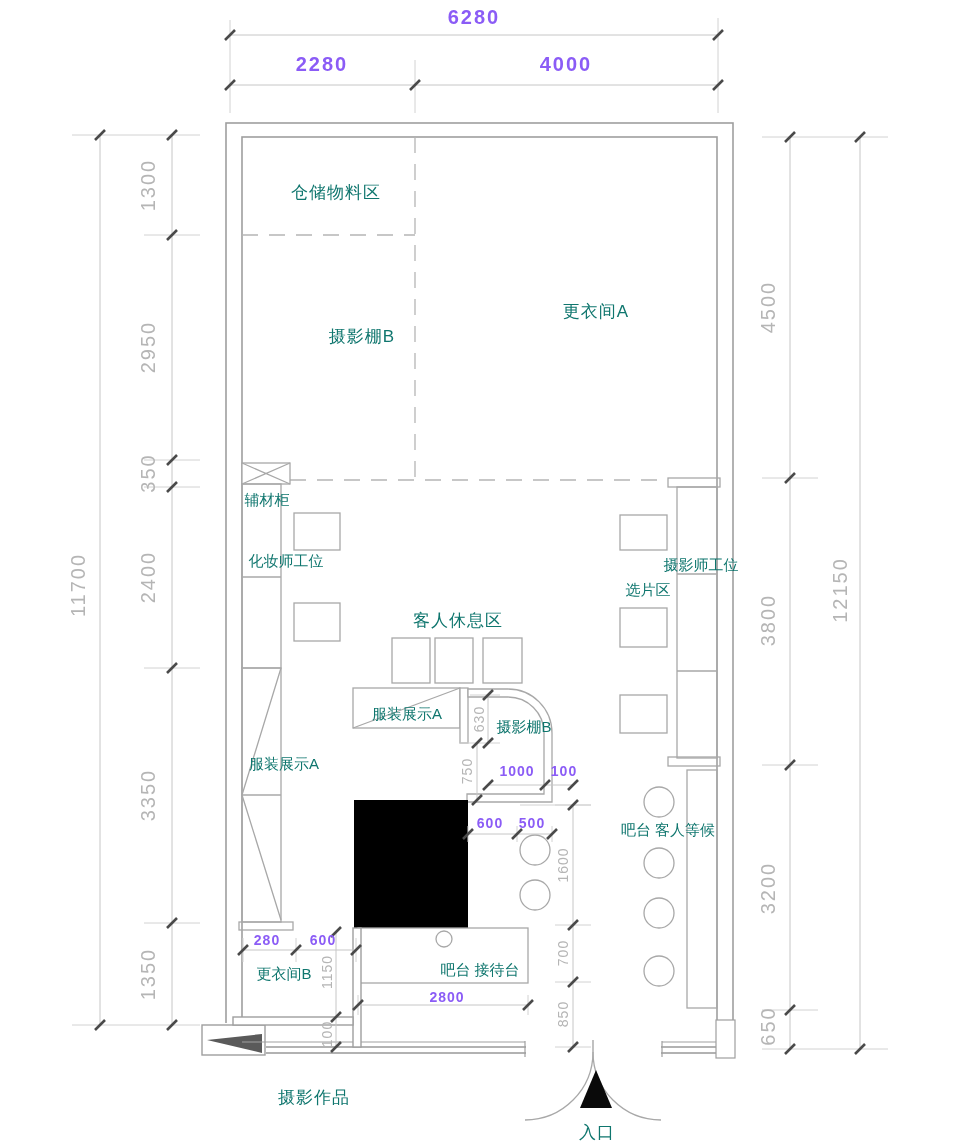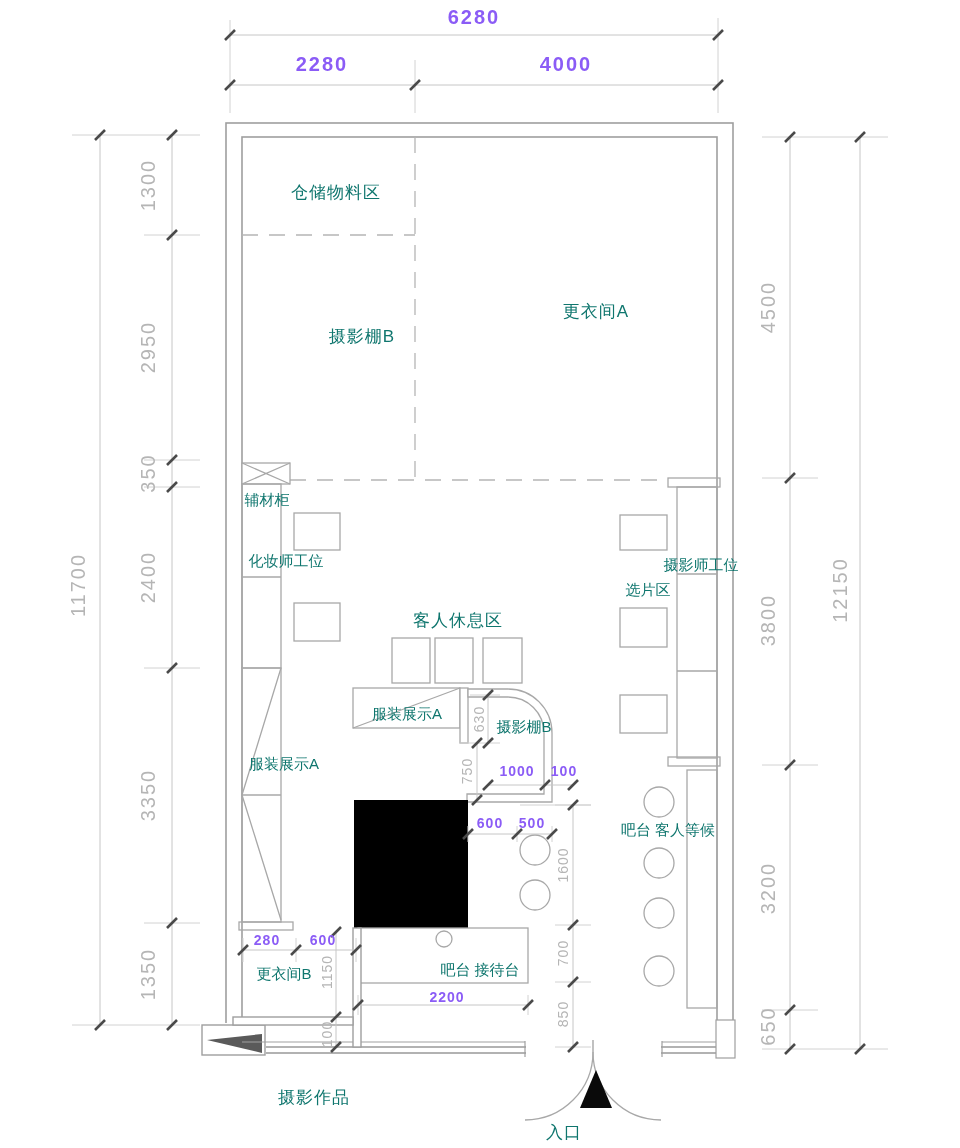--- a/index.html
+++ b/index.html
@@ -208,21 +208,21 @@
   <span class="lbl" style="left:458px;top:620px">客人休息区</span>
   <span class="lbl small" style="left:407px;top:714px">服装展示A</span>
   <span class="lbl small" style="left:524px;top:727px">摄影棚B</span>
   <span class="lbl small" style="left:284px;top:764px">服装展示A</span>
   <span class="lbl small" style="left:701px;top:565px">摄影师工位</span>
   <span class="lbl small" style="left:648px;top:590px">选片区</span>
   <span class="lbl small" style="left:668px;top:830px">吧台 客人等候</span>
   <span class="lbl small" style="left:284px;top:974px">更衣间B</span>
   <span class="lbl small" style="left:480px;top:970px">吧台  接待台</span>
   <span class="lbl" style="left:314px;top:1097px">摄影作品</span>
-  <span class="lbl" style="left:564px;top:1132px">入口</span>
+  <span class="lbl" style="left:597px;top:1132px">入口</span>
 
   <span class="dimh big" style="left:474px;top:17px">6280</span>
   <span class="dimh big" style="left:322px;top:64px">2280</span>
   <span class="dimh big" style="left:566px;top:64px">4000</span>
 
   <span class="dimv big" style="left:78px;top:585px">11700</span>
   <span class="dimv big" style="left:148px;top:185px">1300</span>
   <span class="dimv big" style="left:148px;top:347px">2950</span>
   <span class="dimv big" style="left:148px;top:473px">350</span>
   <span class="dimv big" style="left:148px;top:577px">2400</span>
@@ -241,15 +241,15 @@
   <span class="dimh" style="left:564px;top:771px">100</span>
   <span class="dimh" style="left:490px;top:823px">600</span>
   <span class="dimh" style="left:532px;top:823px">500</span>
   <span class="dimv" style="left:563px;top:865px">1600</span>
   <span class="dimv" style="left:563px;top:953px">700</span>
   <span class="dimv" style="left:563px;top:1014px">850</span>
   <span class="dimh" style="left:267px;top:940px">280</span>
   <span class="dimh" style="left:323px;top:940px">600</span>
   <span class="dimv" style="left:327px;top:972px">1150</span>
   <span class="dimv" style="left:327px;top:1034px">100</span>
-  <span class="dimh" style="left:447px;top:997px">2200</span>
+  <span class="dimh" style="left:447px;top:997px">2800</span>
 
 </div>
 
 </body></html>

